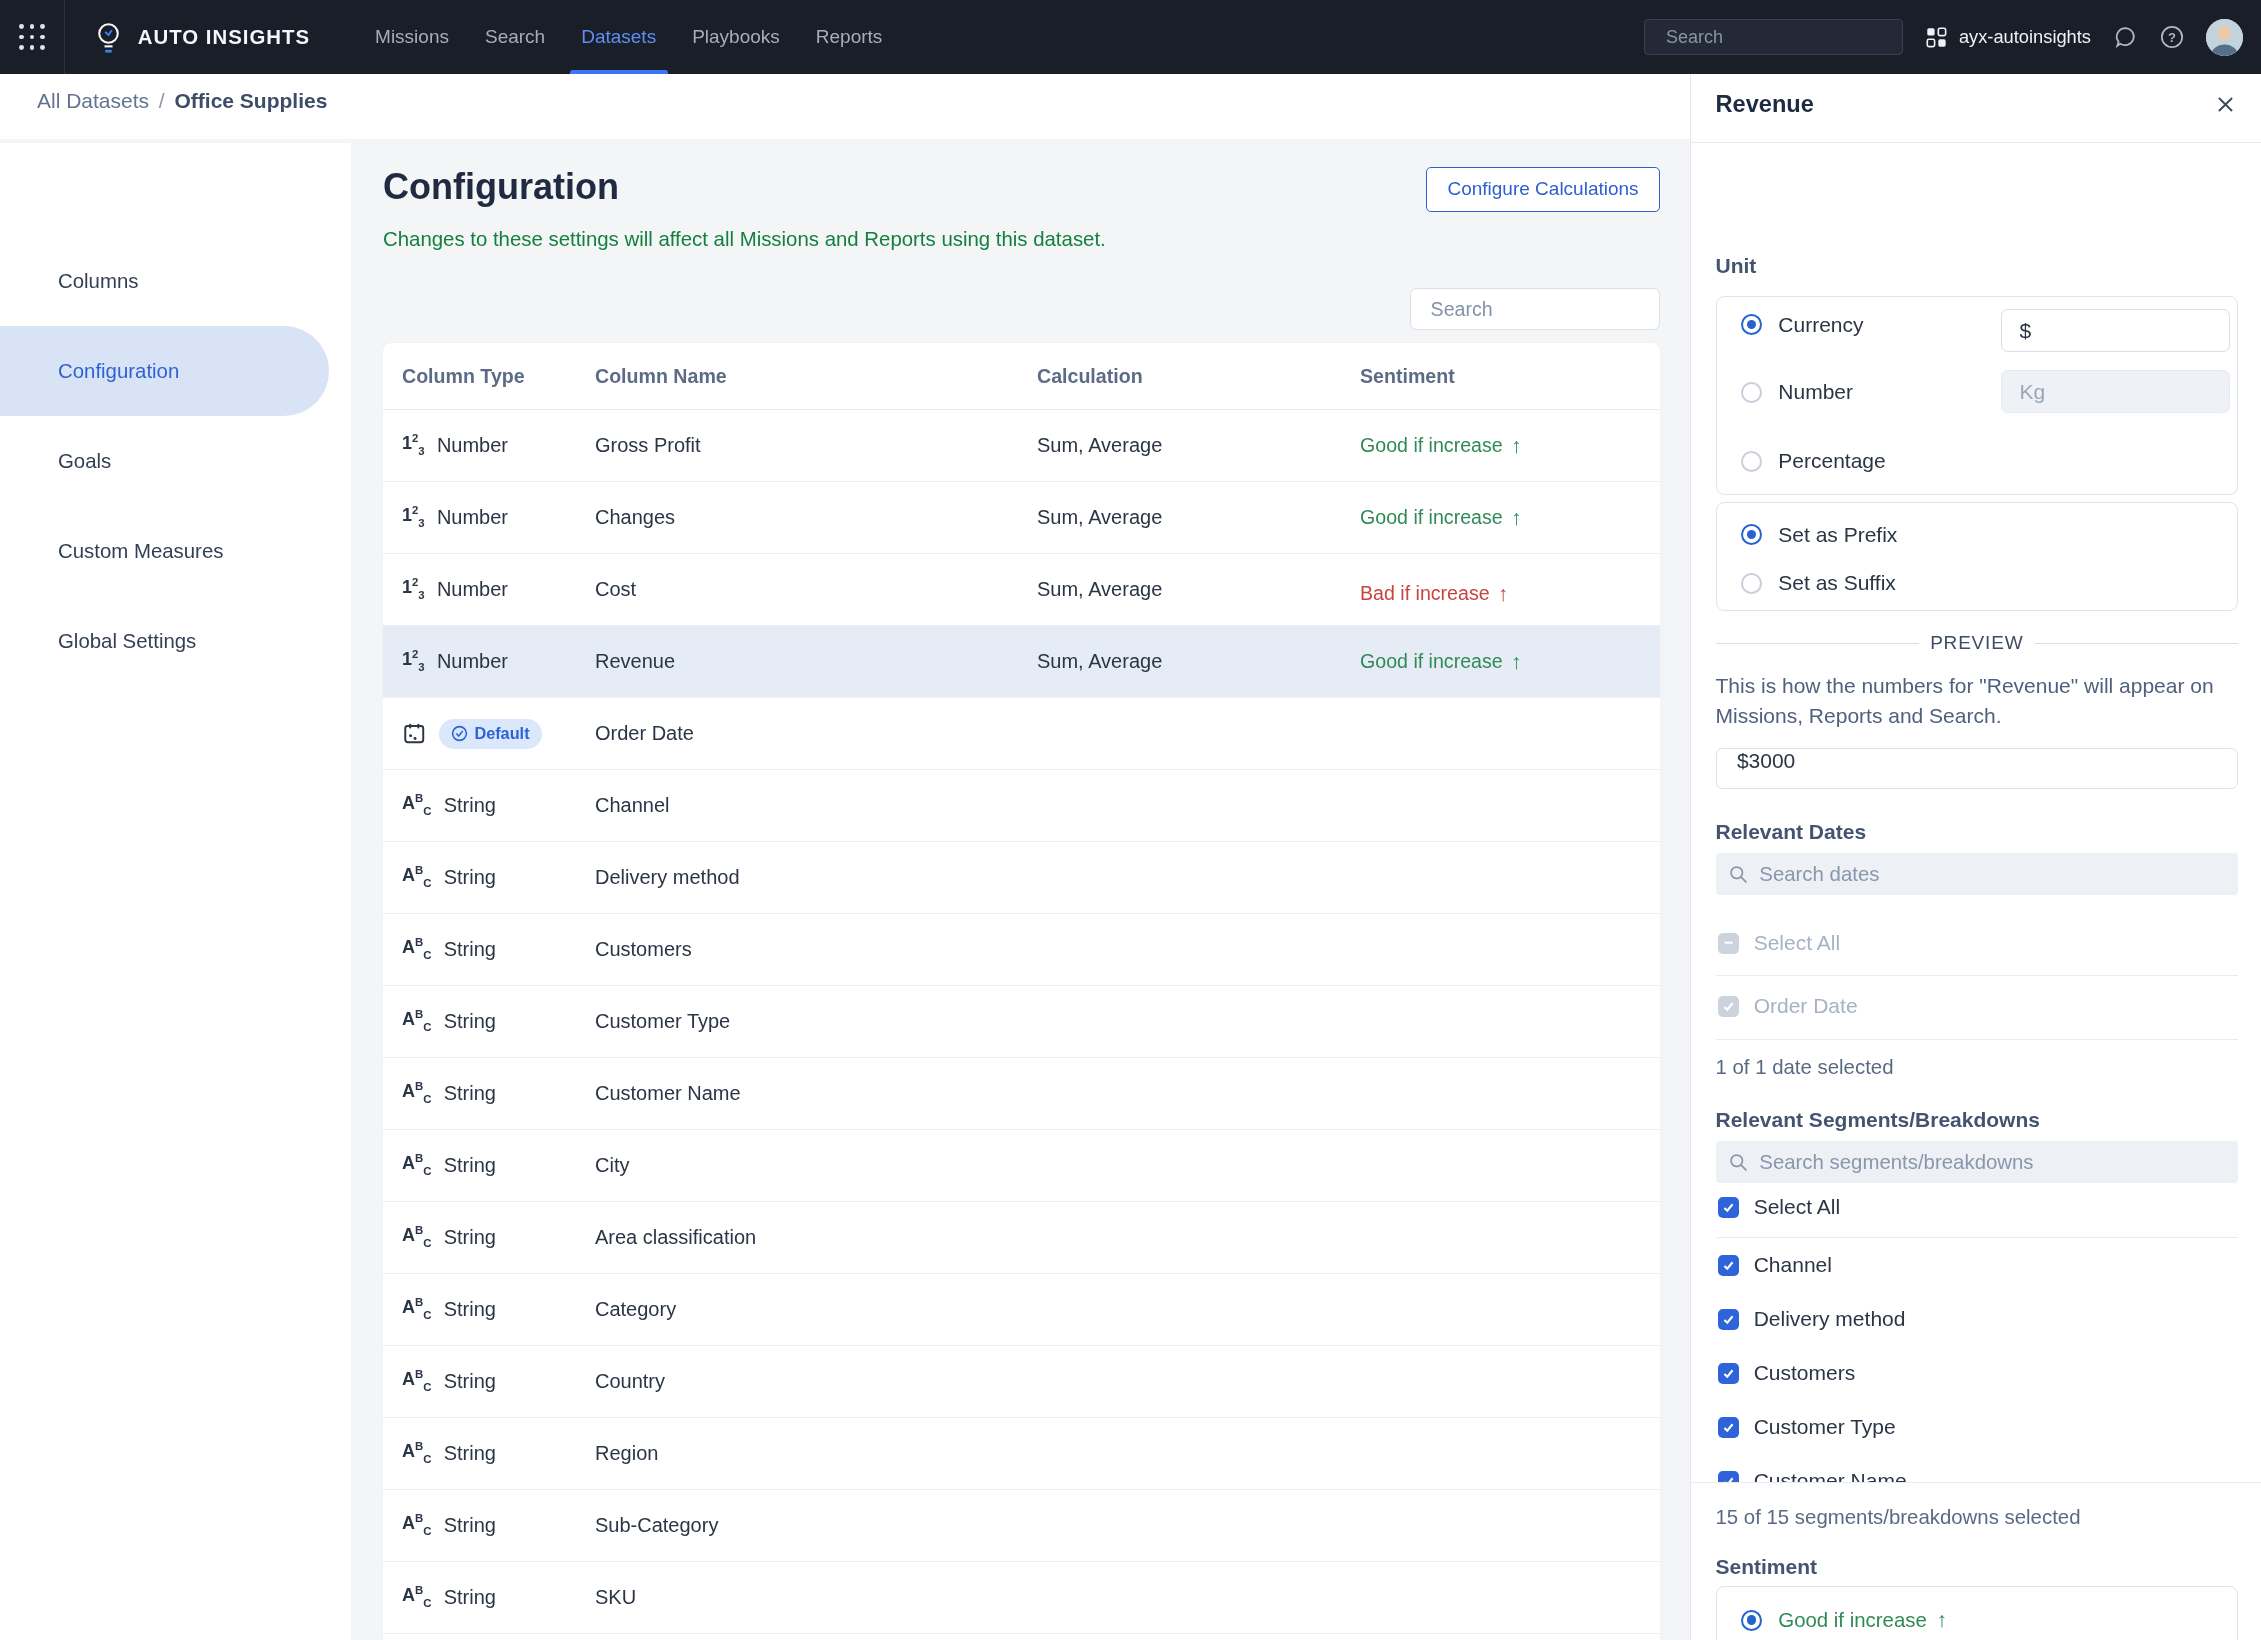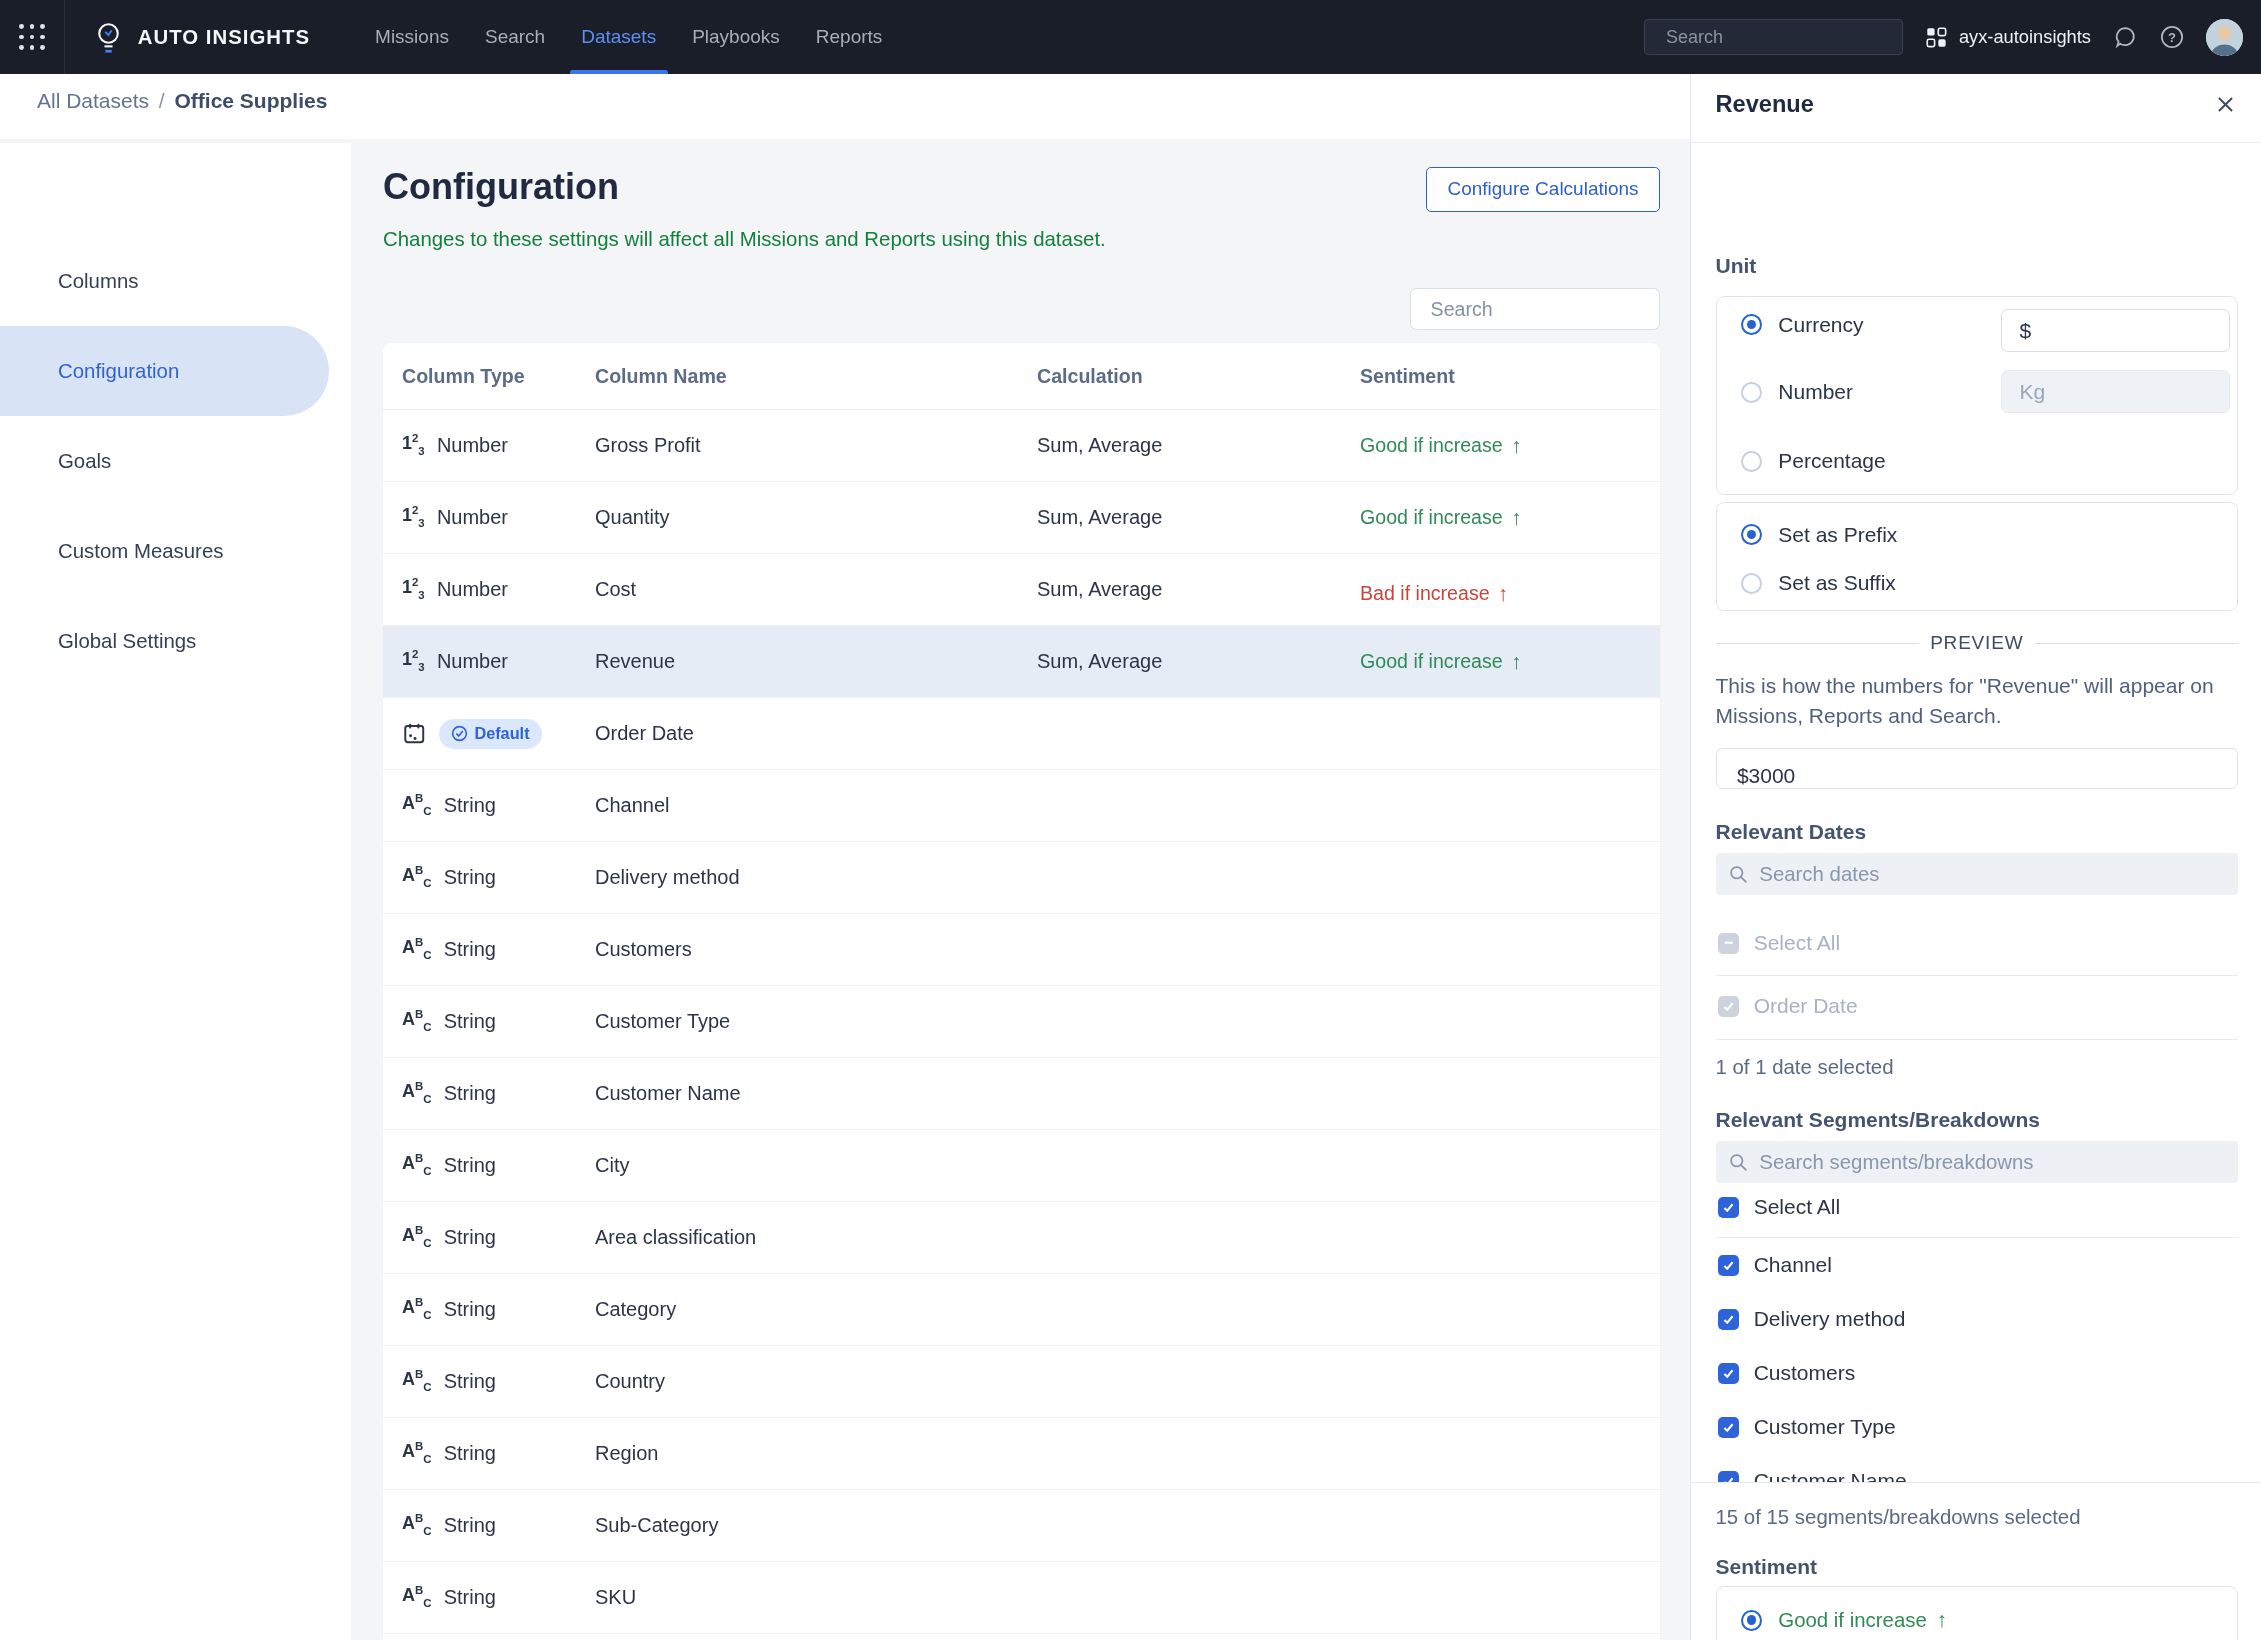--- a/index.html
+++ b/index.html
@@ -100,21 +100,21 @@
   .radio.on::after { content:""; width:9.8px; height:9.8px; border-radius:50%; background:#2563cf; }
   .mini-input { position:absolute; left:284px; width:229px; height:43px; border:0.8px solid #d9dee6;
     border-radius:6.5px; font-size:21px; color:#2b3545; padding:0 18px; font-family:inherit; outline:none; }
   .mini-input.gray { background:#eef1f5; border-color:#e7ebf0; color:#9aa7bb; }
   .mini-input.gray::placeholder { color:#9aa7bb; }
   .preview-row { left:24.5px; right:23px; display:flex; align-items:center; gap:11.4px;
     color:#3f4c63; font-size:19px; letter-spacing:0.8px; }
   .preview-row::before, .preview-row::after { content:""; flex:1; height:0.8px; background:#d9dee6; }
   .panel-para { left:24.5px; width:542px; font-size:21px; line-height:30px; color:#50617d; }
   .value-box { left:24.5px; right:23px; height:41px; border:0.8px solid #dde2e9; border-radius:6.5px;
-    display:flex; align-items:flex-end; padding:0 20.4px; font-size:21px; color:#2b3545; }
+    display:flex; align-items:flex-start; padding:0 20.4px; font-size:21px; color:#2b3545; }
   .panel-search { left:24.5px; right:23px; height:42px; background:#edf0f4; border-radius:4px;
     display:flex; align-items:center; padding:0 12.2px; gap:10.6px; }
   .panel-search input { flex:1; border:none; outline:none; background:transparent;
     font-size:20.4px; color:#2b3545; font-family:inherit; }
   .panel-search input::placeholder { color:#8997ad; }
   .check-row { position:absolute; left:27px; display:flex; align-items:center; gap:14.7px;
     font-size:21px; color:#2b3545; cursor:pointer; }
   .check-row.dim { color:#a7b2c3; }
   .cbox { width:21px; height:21px; border-radius:4.9px; background:var(--accent,#2e63d9);
     display:flex; align-items:center; justify-content:center; flex:none; }
@@ -244,21 +244,21 @@
       <span class="s-label">Good if increase</span>
             <span class="arrow">↑</span>
     </span>
   </div>
         <div class="trow">
     <span class="cell-type">
       <span class="t-icon num">1<sup>2</sup><sub>3</sub></span>
 
       <span class="type-label">Number</span>
     </span>
-    <span class="name">Quantity</span>
+    <span class="name">Changes</span>
     <span class="calc">Sum, Average</span>
     <span class="sent good">
       <span class="s-label">Good if increase</span>
             <span class="arrow">↑</span>
     </span>
   </div>
         <div class="trow">
     <span class="cell-type">
       <span class="t-icon num">1<sup>2</sup><sub>3</sub></span>
 

